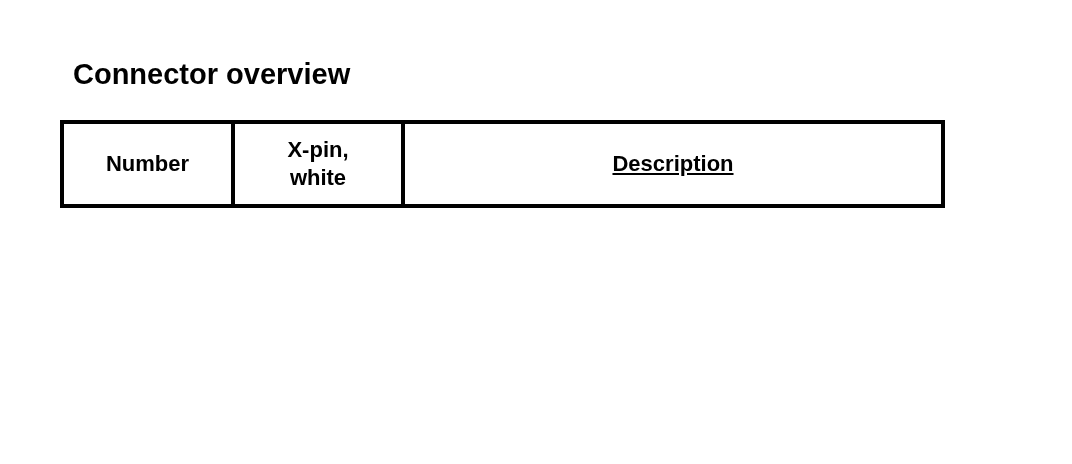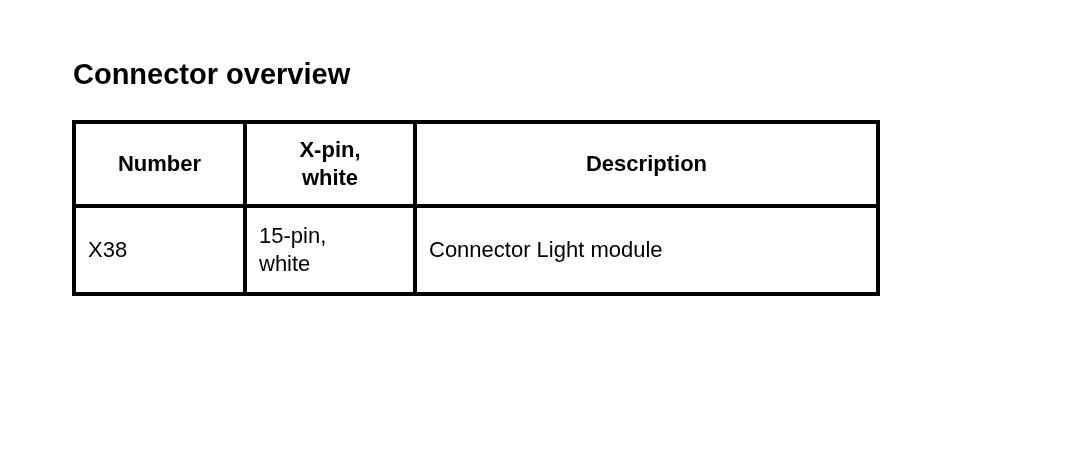--- a/index.html
+++ b/index.html
@@ -19,23 +19,23 @@
   .title {
     position: absolute;
     left: 25px;
     top: 10px;
     font-size: 29px;
     font-weight: bold;
     letter-spacing: 0px;
   }
   table.connector-table {
     position: absolute;
-    left: 40px;
+    left: 28px;
     top: 88px;
-    width: 808px;
+    width: 885px;
     border-collapse: collapse;
     table-layout: fixed;
   }
   table.connector-table th,
   table.connector-table td {
     border: 4px solid #000000;
     font-size: 22px;
     vertical-align: middle;
     white-space: pre-line;
     line-height: 28px;
@@ -47,41 +47,35 @@
     padding: 6px 4px;
   }
   table.connector-table td {
     font-weight: normal;
     text-align: left;
     height: 88px;
     padding: 6px 6px 6px 12px;
   }
   .col-number { width: 171px; }
   .col-pin    { width: 170px; }
-  .col-desc   { width: auto;  }
+  .col-desc   { width: auto; text-decoration: underline;  }
 </style>
 </head>
 <body>
 
 <div class="page">
 
   <h1 class="title">Connector overview</h1>
 
   <table class="connector-table">
     <thead>
       <tr>
         <th class="col-number">Number</th>
         <th class="col-pin">X-pin,
 white</th>
         <th class="col-desc">Description</th>
       </tr>
     </thead>
     <tbody>
-      <tr>
-        <td>X38</td>
-        <td>15-pin,
-white</td>
-        <td>Connector Light module</td>
-      </tr>
     </tbody>
   </table>
 
 </div>
 
 </body></html>

